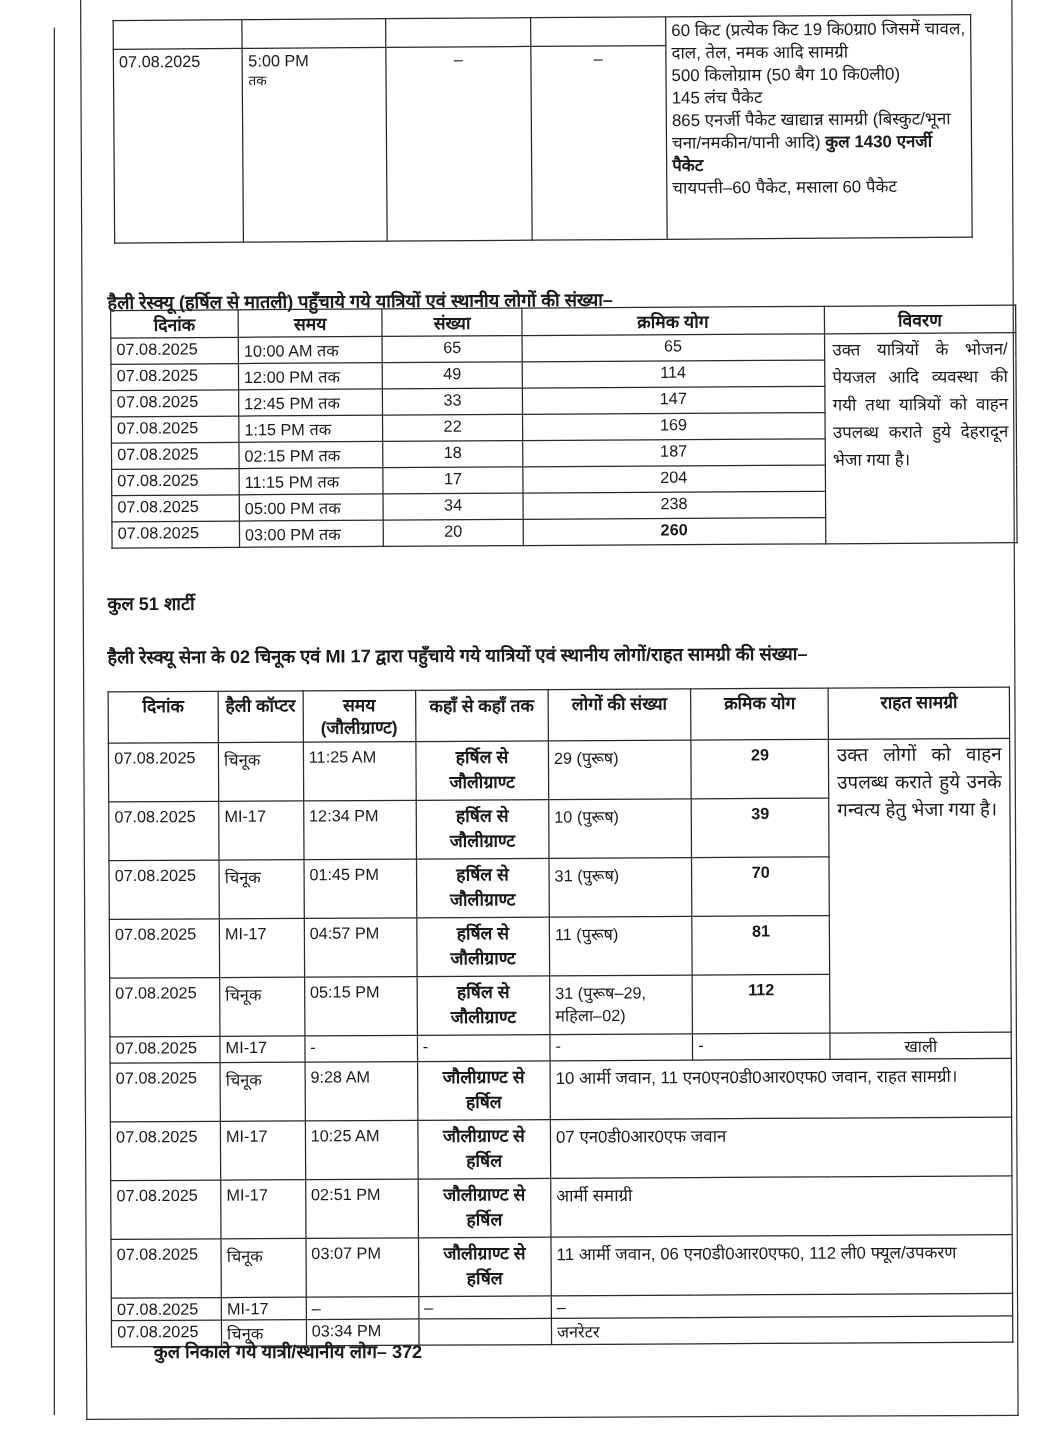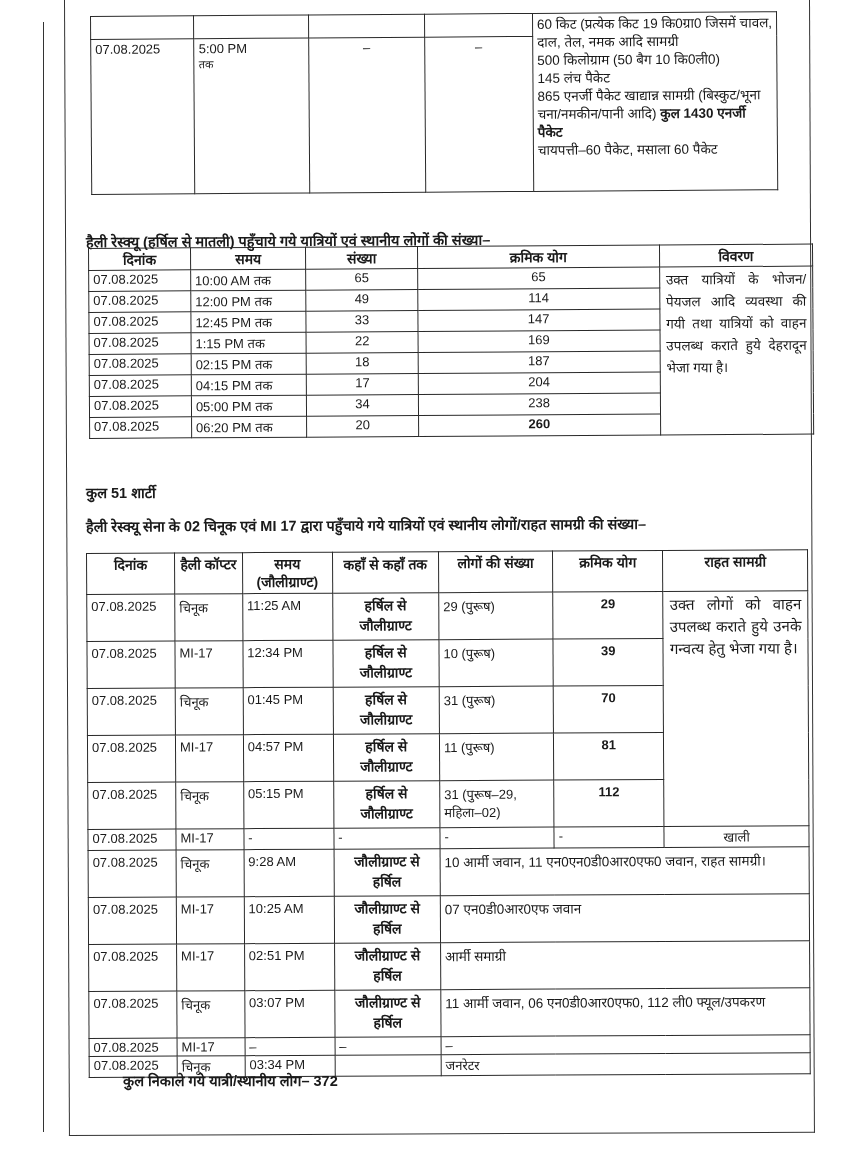--- a/index.html
+++ b/index.html
@@ -24,21 +24,21 @@
   #t0 .c-date { width: 96px; }
   #t0 .c-time { width: 110px; }
   #t0 .c-a { width: 112px; text-align: center; }
   #t0 .c-b { width: 104px; text-align: center; }
   #t0 .c-desc { width: 245px; line-height: 18px; font-size: 13.5px; }
   #t0 .small { font-size: 11px; }
   .bold { font-weight: bold; }
 
   .heading { position: absolute; font-weight: bold; font-size: 14.5px; white-space: nowrap; }
   #h1 { left: 86px; top: 230px; transform: rotate(-0.35deg); }
-  #h-total51 { left: 86px; top: 482px; font-size: 14.5px; font-weight: bold; }
+  #h-total51 { left: 86px; top: 472px; font-size: 14.5px; font-weight: bold; }
   #h2 { left: 86px; top: 512px; width: 720px; white-space: normal; line-height: 26px; transform: rotate(-0.3deg); }
   #h-total372 { left: 76px; top: 1070px; margin-left: 47px; }
 
   
   #t1 { left: 88px; top: 248px; width: 725px; transform: rotate(-0.35deg); transform-origin: top left; }
   #t1 td { height: 17px; padding: 1px 4px; font-size: 13px; }
   #t1 .hd { text-align: center; font-weight: bold; font-size: 14px; }
   #t1 .w-date { width: 95px; }
   #t1 .w-time { width: 112px; }
   #t1 .w-n { width: 108px; text-align: center; }
@@ -133,33 +133,33 @@
     <td class="w-cum">169</td>
   </tr>
   <tr>
     <td class="w-date">07.08.2025</td>
     <td class="w-time">02:15 PM तक</td>
     <td class="w-n">18</td>
     <td class="w-cum">187</td>
   </tr>
   <tr>
     <td class="w-date">07.08.2025</td>
-    <td class="w-time">04:15 PM तक</td>
+    <td class="w-time">11:15 PM तक</td>
     <td class="w-n">17</td>
     <td class="w-cum">204</td>
   </tr>
   <tr>
     <td class="w-date">07.08.2025</td>
     <td class="w-time">05:00 PM तक</td>
     <td class="w-n">34</td>
     <td class="w-cum">238</td>
   </tr>
   <tr>
     <td class="w-date">07.08.2025</td>
-    <td class="w-time">06:20 PM तक</td>
+    <td class="w-time">03:00 PM तक</td>
     <td class="w-n">20</td>
     <td class="w-cum bold">260</td>
   </tr>
 </tbody>
   </table>
 
 <div id="h-total51" class="heading">कुल 51 शार्टी</div>
 
 <div id="h2" class="heading">हैली रेस्क्यू सेना के 02 चिनूक एवं MI 17 द्वारा पहुँचाये गये यात्रियों एवं स्थानीय लोगों/राहत सामग्री की संख्या–</div>
 

